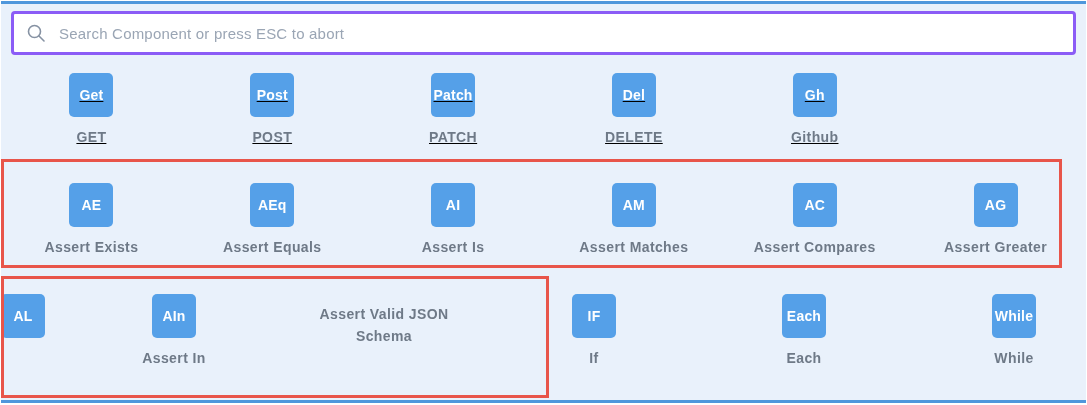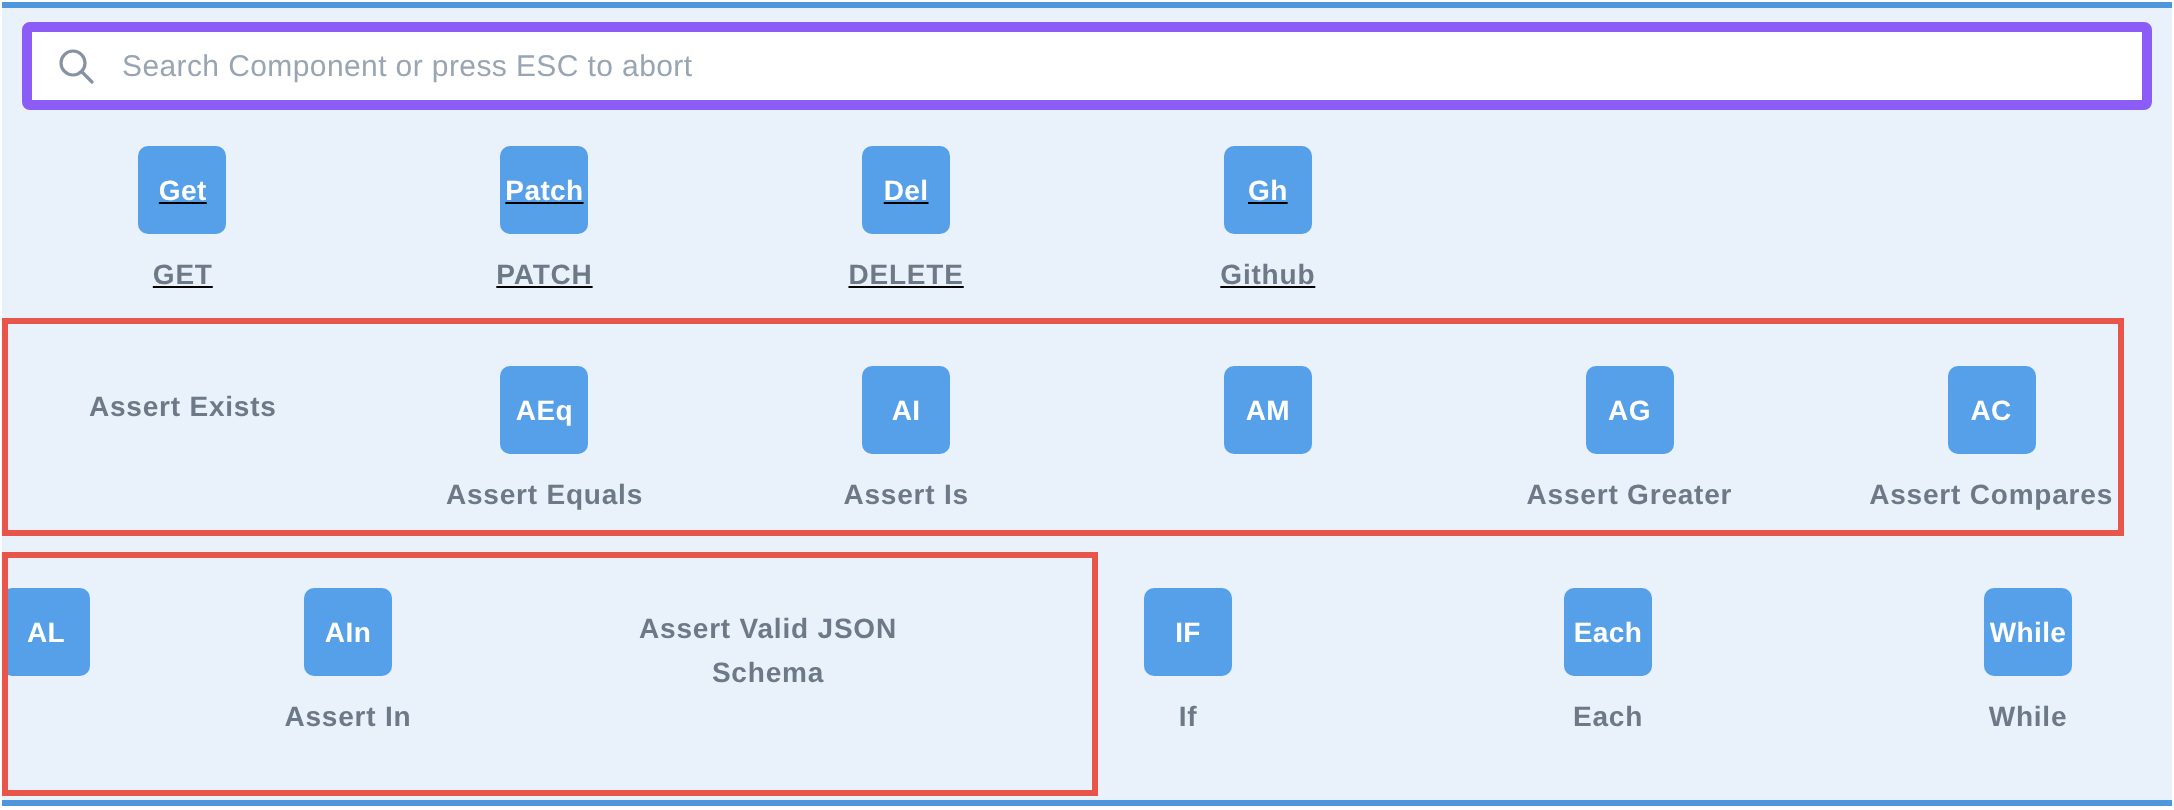--- a/index.html
+++ b/index.html
@@ -16,21 +16,21 @@
     background: #e9f1fb;
     border-top: 3px solid #4f97dc;
     border-bottom: 3px solid #4f97dc;
   }
   
   .search-box {
     position: absolute;
     left: 10px; right: 10px; top: 7px;
     height: 44px;
     background: #ffffff;
-    border: 5px solid #8b5cf6;
+    border: 3px solid #8b5cf6;
     border-radius: 4px;
     display: flex;
     align-items: center;
     padding: 0 12px;
   }
   .search-icon {
     width: 20px; height: 20px;
     flex: 0 0 auto;
     display: flex; align-items: center; justify-content: center;
   }
@@ -108,55 +108,61 @@
     </span>
     <input class="search-input" type="text" placeholder="Search Component or press ESC to abort" style="">
   </div>
 
   <div class="row row-1">
     <div class="tile">
       <div class="badge">Get</div>
       <div class="label">GET</div>
     </div>
     <div class="tile">
+      <div class="badge">Post</div>
+      <div class="label">POST</div>
+    </div>
+    <div class="tile">
       <div class="badge">Patch</div>
       <div class="label">PATCH</div>
     </div>
     <div class="tile">
       <div class="badge">Del</div>
       <div class="label">DELETE</div>
     </div>
     <div class="tile">
       <div class="badge">Gh</div>
       <div class="label">Github</div>
     </div>
   </div>
 
   <div class="row row-2">
     <div class="tile">
+      <div class="badge">AE</div>
       <div class="label">Assert Exists</div>
     </div>
     <div class="tile">
       <div class="badge">AEq</div>
       <div class="label">Assert Equals</div>
     </div>
     <div class="tile">
       <div class="badge">AI</div>
       <div class="label">Assert Is</div>
     </div>
     <div class="tile">
       <div class="badge">AM</div>
+      <div class="label">Assert Matches</div>
+    </div>
+    <div class="tile">
+      <div class="badge">AC</div>
+      <div class="label">Assert Compares</div>
     </div>
     <div class="tile">
       <div class="badge">AG</div>
       <div class="label">Assert Greater</div>
-    </div>
-    <div class="tile">
-      <div class="badge">AC</div>
-      <div class="label">Assert Compares</div>
     </div>
   </div>
 
   <div class="row row-3">
     <div class="tile">
       <div class="badge">AL</div>
     </div>
     <div class="tile">
       <div class="badge">AIn</div>
       <div class="label">Assert In</div>

